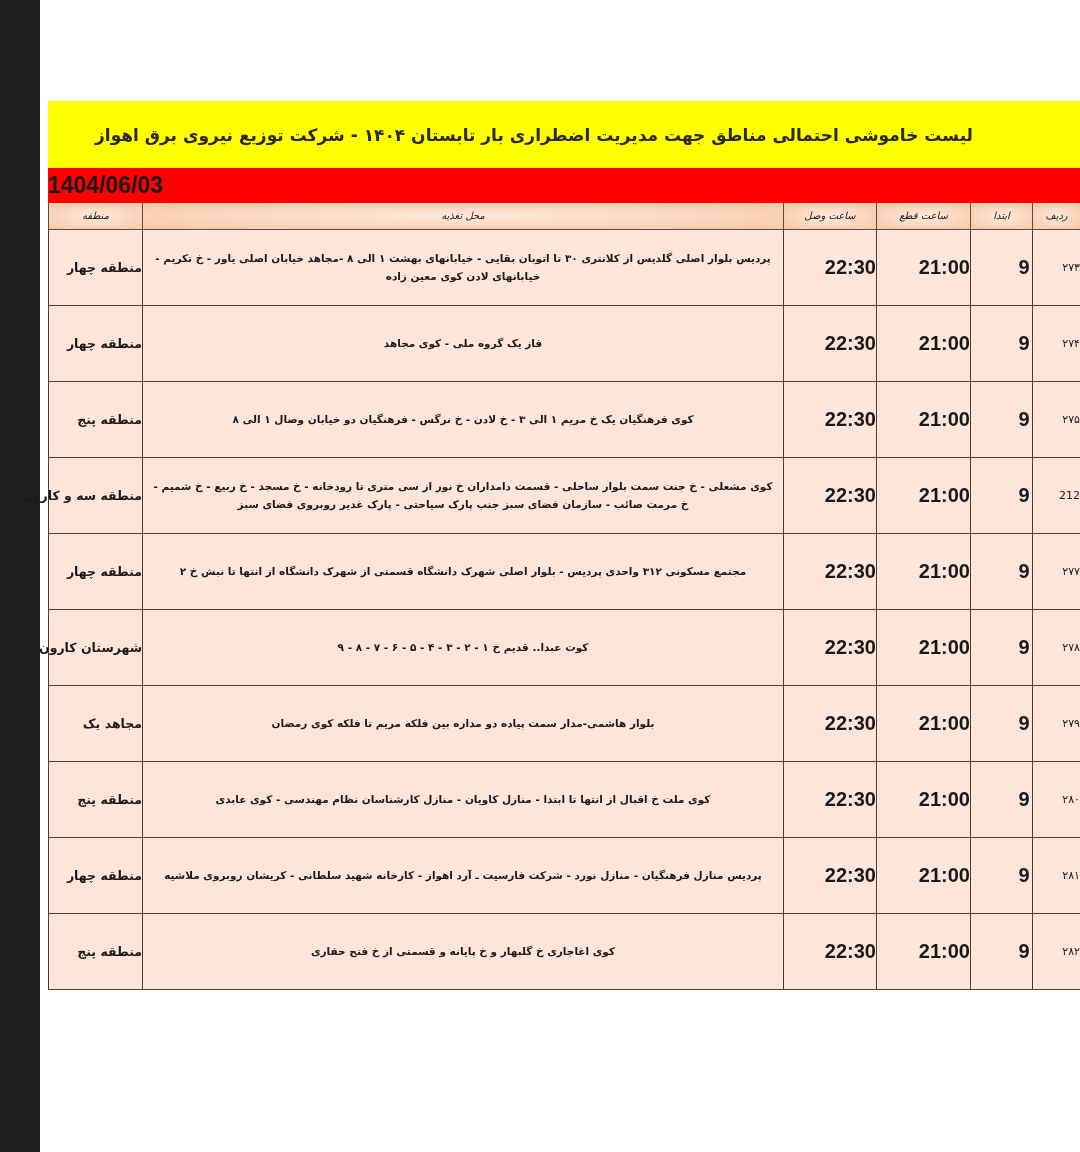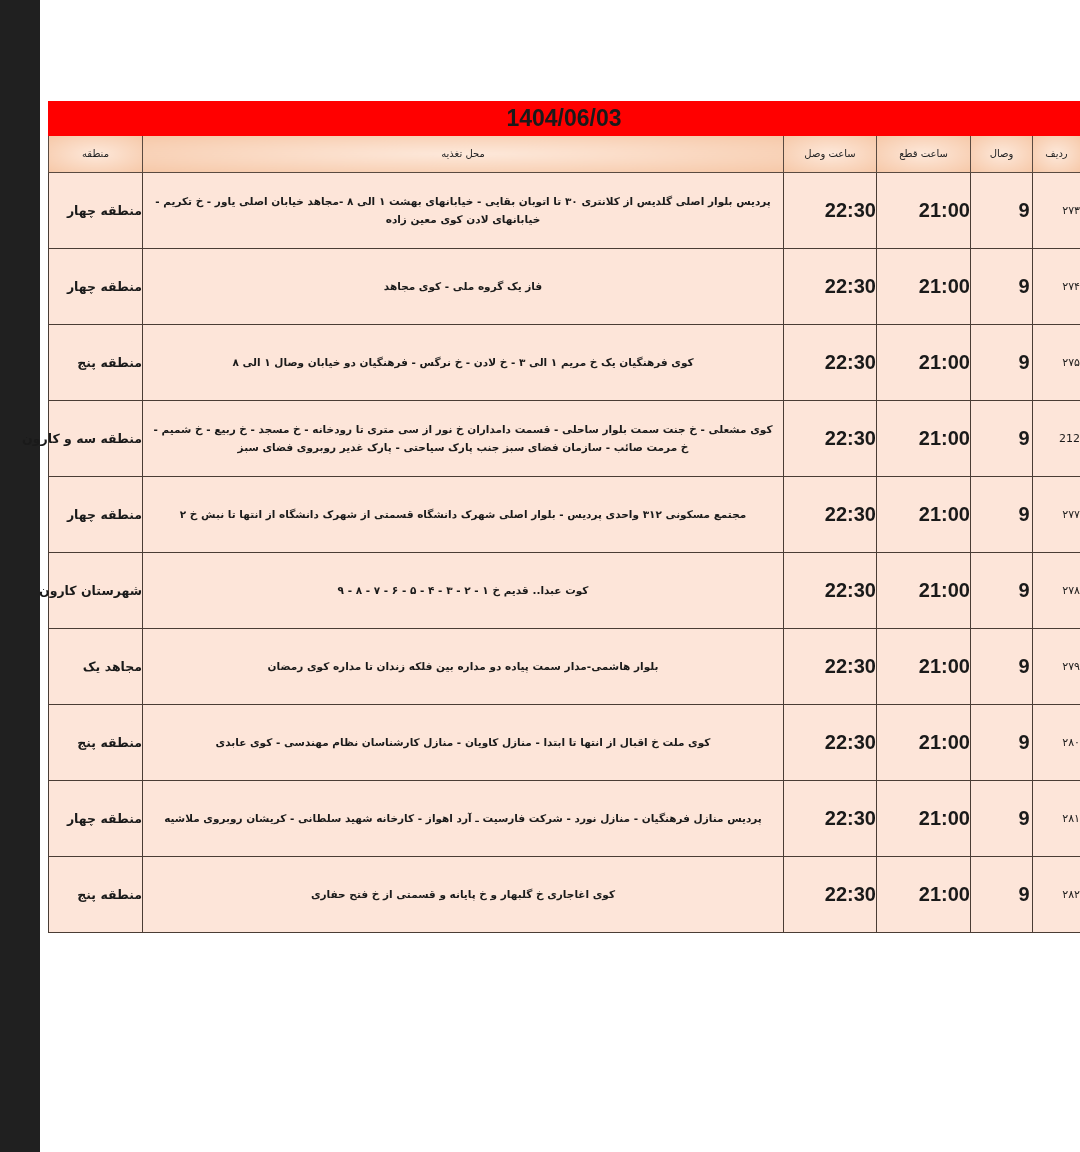--- a/index.html
+++ b/index.html
@@ -6,62 +6,65 @@
   html, body { width: 1080px; height: 1152px; overflow: hidden; background: #ffffff; }
   body { position: relative; font-family: "DejaVu Sans", sans-serif; }
   .left-bar { position: absolute; left: 0; top: 0; width: 40px; height: 1152px; background: #202020; }
   .sheet { position: absolute; left: 48px; top: 101px; width: 1032px; }
   .title-band {
     height: 67px; background: #ffff00; display: flex; align-items: center; justify-content: center;
     direction: rtl; font-family: "DejaVu Sans", sans-serif; font-weight: bold; font-size: 17px; color: #2a2a2a;
     padding-right: 60px;
   }
   .date-band {
-    height: 35px; background: #ff0000; display: flex; align-items: center; justify-content: center;
+    height: 35px; background: #ff0000; display: flex; align-items: center; justify-content: flex-start;
     font-family: "Liberation Sans", sans-serif; font-weight: bold; font-size: 23px; color: #1a1a1a;
   }
   table { border-collapse: collapse; width: 1032px; table-layout: fixed; direction: rtl; }
   th {
-    height: 36px; font-size: 10px; font-weight: normal; color: #222;
+    height: 26px; font-size: 10px; font-weight: normal; color: #222;
     background: radial-gradient(ellipse at center, #fde8da 0%, #f6c8a8 100%);
-    border: 1px solid #5a4a40; border-top: none;
+    border: 1px solid #5a4a40; border-top: none; font-style: italic;
   }
   td {
     height: 76px; background: #fde5d9; border: 1.5px solid #4a3d35; text-align: center; vertical-align: middle;
     color: #1a1a1a;
     padding-left: 45px;
   }
   td.radif { font-size: 11px; font-weight: normal; }
   td.num { font-family: "Liberation Sans", sans-serif; font-weight: bold; font-size: 20px; }
   td.loc { font-size: 10.5px; font-weight: bold; line-height: 18px; padding: 0 7px; }
   td.region { font-size: 12.5px; font-weight: bold; white-space: nowrap; }
 </style>
 </head>
 <body>
 
 <div class="left-bar"></div>
 
 <div class="sheet">
+  <div class="title-band">
+    <span>لیست خاموشی احتمالی مناطق جهت مدیریت اضطراری بار تابستان ۱۴۰۴ - شرکت توزیع نیروی برق اهواز</span>
+  </div>
   <div class="date-band">
     <span>1404/06/03</span>
   </div>
 
   <table>
     <colgroup>
       <col style="width:48px">
       <col style="width:62px">
       <col style="width:94px">
       <col style="width:93px">
       <col style="width:641px">
       <col style="width:94px">
     </colgroup>
     <thead>
       <tr>
         <th>ردیف</th>
-        <th>وصال</th>
+        <th>ابتدا</th>
         <th>ساعت قطع</th>
         <th>ساعت وصل</th>
         <th>محل تغذیه</th>
         <th>منطقه</th>
       </tr>
     </thead>
     <tbody>
       <tr>
         <td class="radif">۲۷۳</td>
         <td class="num">9</td>
@@ -108,21 +111,21 @@
         <td class="num">21:00</td>
         <td class="num">22:30</td>
         <td class="loc">کوت عبدا.. قدیم خ ۱ - ۲ - ۳ - ۴ - ۵ - ۶ - ۷ - ۸ - ۹</td>
         <td class="region">شهرستان کارون</td>
       </tr>
       <tr>
         <td class="radif">۲۷۹</td>
         <td class="num">9</td>
         <td class="num">21:00</td>
         <td class="num">22:30</td>
-        <td class="loc">بلوار هاشمی-مدار سمت پیاده دو مداره بین فلکه زندان تا مداره کوی رمضان</td>
+        <td class="loc">بلوار هاشمی-مدار سمت پیاده دو مداره بین فلکه مریم تا فلکه کوی رمضان</td>
         <td class="region">مجاهد یک</td>
       </tr>
       <tr>
         <td class="radif">۲۸۰</td>
         <td class="num">9</td>
         <td class="num">21:00</td>
         <td class="num">22:30</td>
         <td class="loc">کوی ملت خ اقبال از انتها تا ابتدا - منازل کاویان - منازل کارشناسان نظام مهندسی - کوی عابدی</td>
         <td class="region">منطقه پنج</td>
       </tr>

